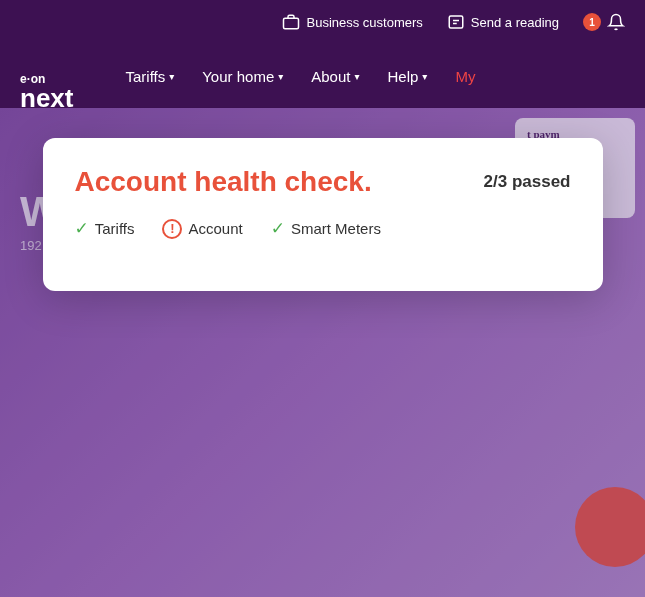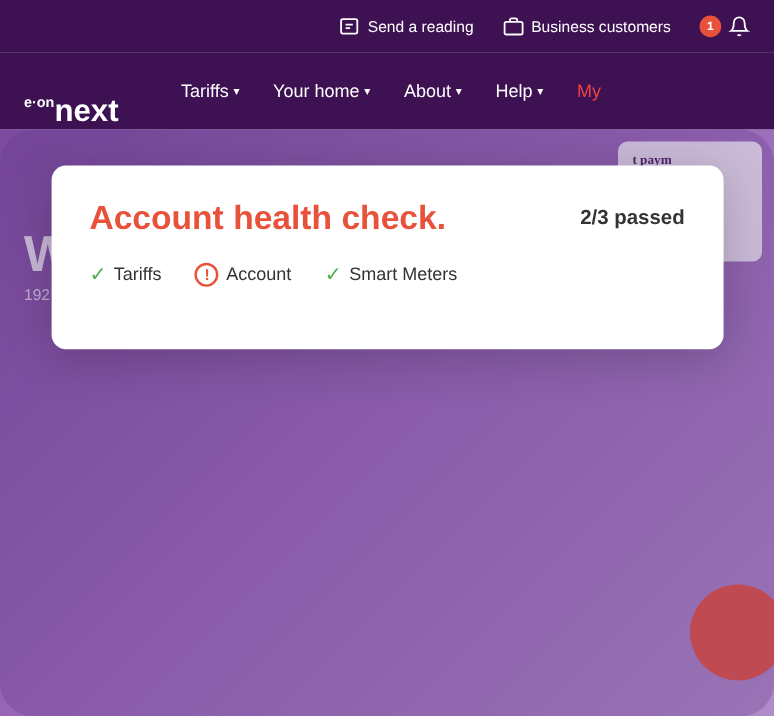--- a/index.html
+++ b/index.html
@@ -53,20 +53,21 @@
       background: #3d1152;
       height: 64px;
       display: flex;
       align-items: center;
       padding: 0 20px;
       gap: 0;
     }
     .logo {
       margin-right: 40px;
       display: flex;
+      flex-direction: column;
       line-height: 1;
       margin-top: 32px;
     }
     .logo-eon {
       font-size: 12px;
       color: white;
       font-weight: bold;
     }
     .logo-next {
       font-size: 26px;
@@ -144,21 +145,20 @@
       position: absolute;
       top: 108px;
       left: 0;
       right: 0;
       bottom: 0;
       background: rgba(100, 60, 140, 0.3);
       display: flex;
       align-items: flex-start;
       justify-content: center;
       padding-top: 30px;
-      border-radius: 28px;
     }
 
     
     .modal {
       background: white;
       border-radius: 12px;
       padding: 28px 32px 28px 32px;
       width: 560px;
       box-shadow: 0 8px 40px rgba(0,0,0,0.2);
       position: relative;
@@ -253,31 +253,31 @@
       cursor: pointer;
       display: block;
     }
   </style>
 </head>
 <body>
 
 <div class="top-bar">
   <div class="top-bar-item">
     <svg class="top-bar-icon" viewBox="0 0 24 24" fill="none" stroke="currentColor" stroke-width="2">
+      <rect x="2" y="7" width="20" height="14" rx="2"></rect>
+        <path d="M16 7V5a2 2 0 0 0-2-2h-4a2 2 0 0 0-2 2v2"></path>
+    </svg>
+    <span>Business customers</span>
+  </div>
+  <div class="top-bar-item">
+    <svg class="top-bar-icon" viewBox="0 0 24 24" fill="none" stroke="currentColor" stroke-width="2">
       <rect x="3" y="4" width="18" height="16" rx="2"></rect>
         <path d="M8 10h8M8 14h5"></path>
     </svg>
     <span>Send a reading</span>
-  </div>
-  <div class="top-bar-item">
-    <svg class="top-bar-icon" viewBox="0 0 24 24" fill="none" stroke="currentColor" stroke-width="2">
-      <rect x="2" y="7" width="20" height="14" rx="2"></rect>
-        <path d="M16 7V5a2 2 0 0 0-2-2h-4a2 2 0 0 0-2 2v2"></path>
-    </svg>
-    <span>Business customers</span>
   </div>
   <div class="top-bar-item">
     <div class="notification-badge">
       <span>1</span>
     </div>
     <svg class="top-bar-icon" viewBox="0 0 24 24" fill="none" stroke="currentColor" stroke-width="2">
       <path d="M18 8A6 6 0 0 0 6 8c0 7-3 9-3 9h18s-3-2-3-9"></path>
         <path d="M13.73 21a2 2 0 0 1-3.46 0"></path>
     </svg>
   </div>

